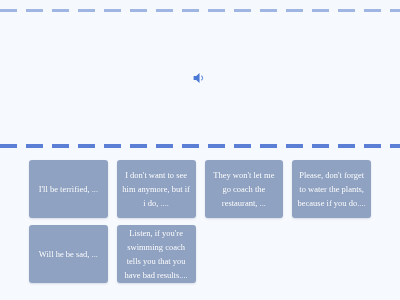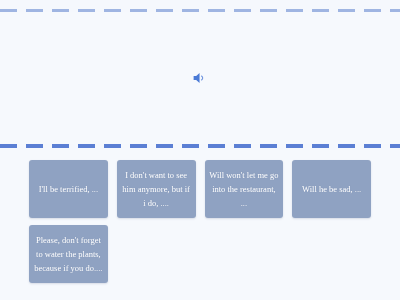--- a/index.html
+++ b/index.html
@@ -141,24 +141,27 @@
 
   <div class="tiles-area">
     <div class="tile-grid">
       <div class="tile">
         <span class="tile-text">I'll be terrified, ...</span>
       </div>
       <div class="tile">
         <span class="tile-text">I don't want to see him anymore, but if i do, ....</span>
       </div>
       <div class="tile">
-        <span class="tile-text">Will won't let me go into the restaurant, ...</span>
+        <span class="tile-text">They won't let me go coach the restaurant, ...</span>
+      </div>
+      <div class="tile">
+        <span class="tile-text">Please, don't forget to water the plants, because if you do....</span>
       </div>
       <div class="tile">
         <span class="tile-text">Will he be sad, ...</span>
       </div>
       <div class="tile">
-        <span class="tile-text">Please, don't forget to water the plants, because if you do....</span>
+        <span class="tile-text">Listen, if you're swimming coach tells you that you have bad results....</span>
       </div>
     </div>
   </div>
 
 </div>
 
 </body></html>

